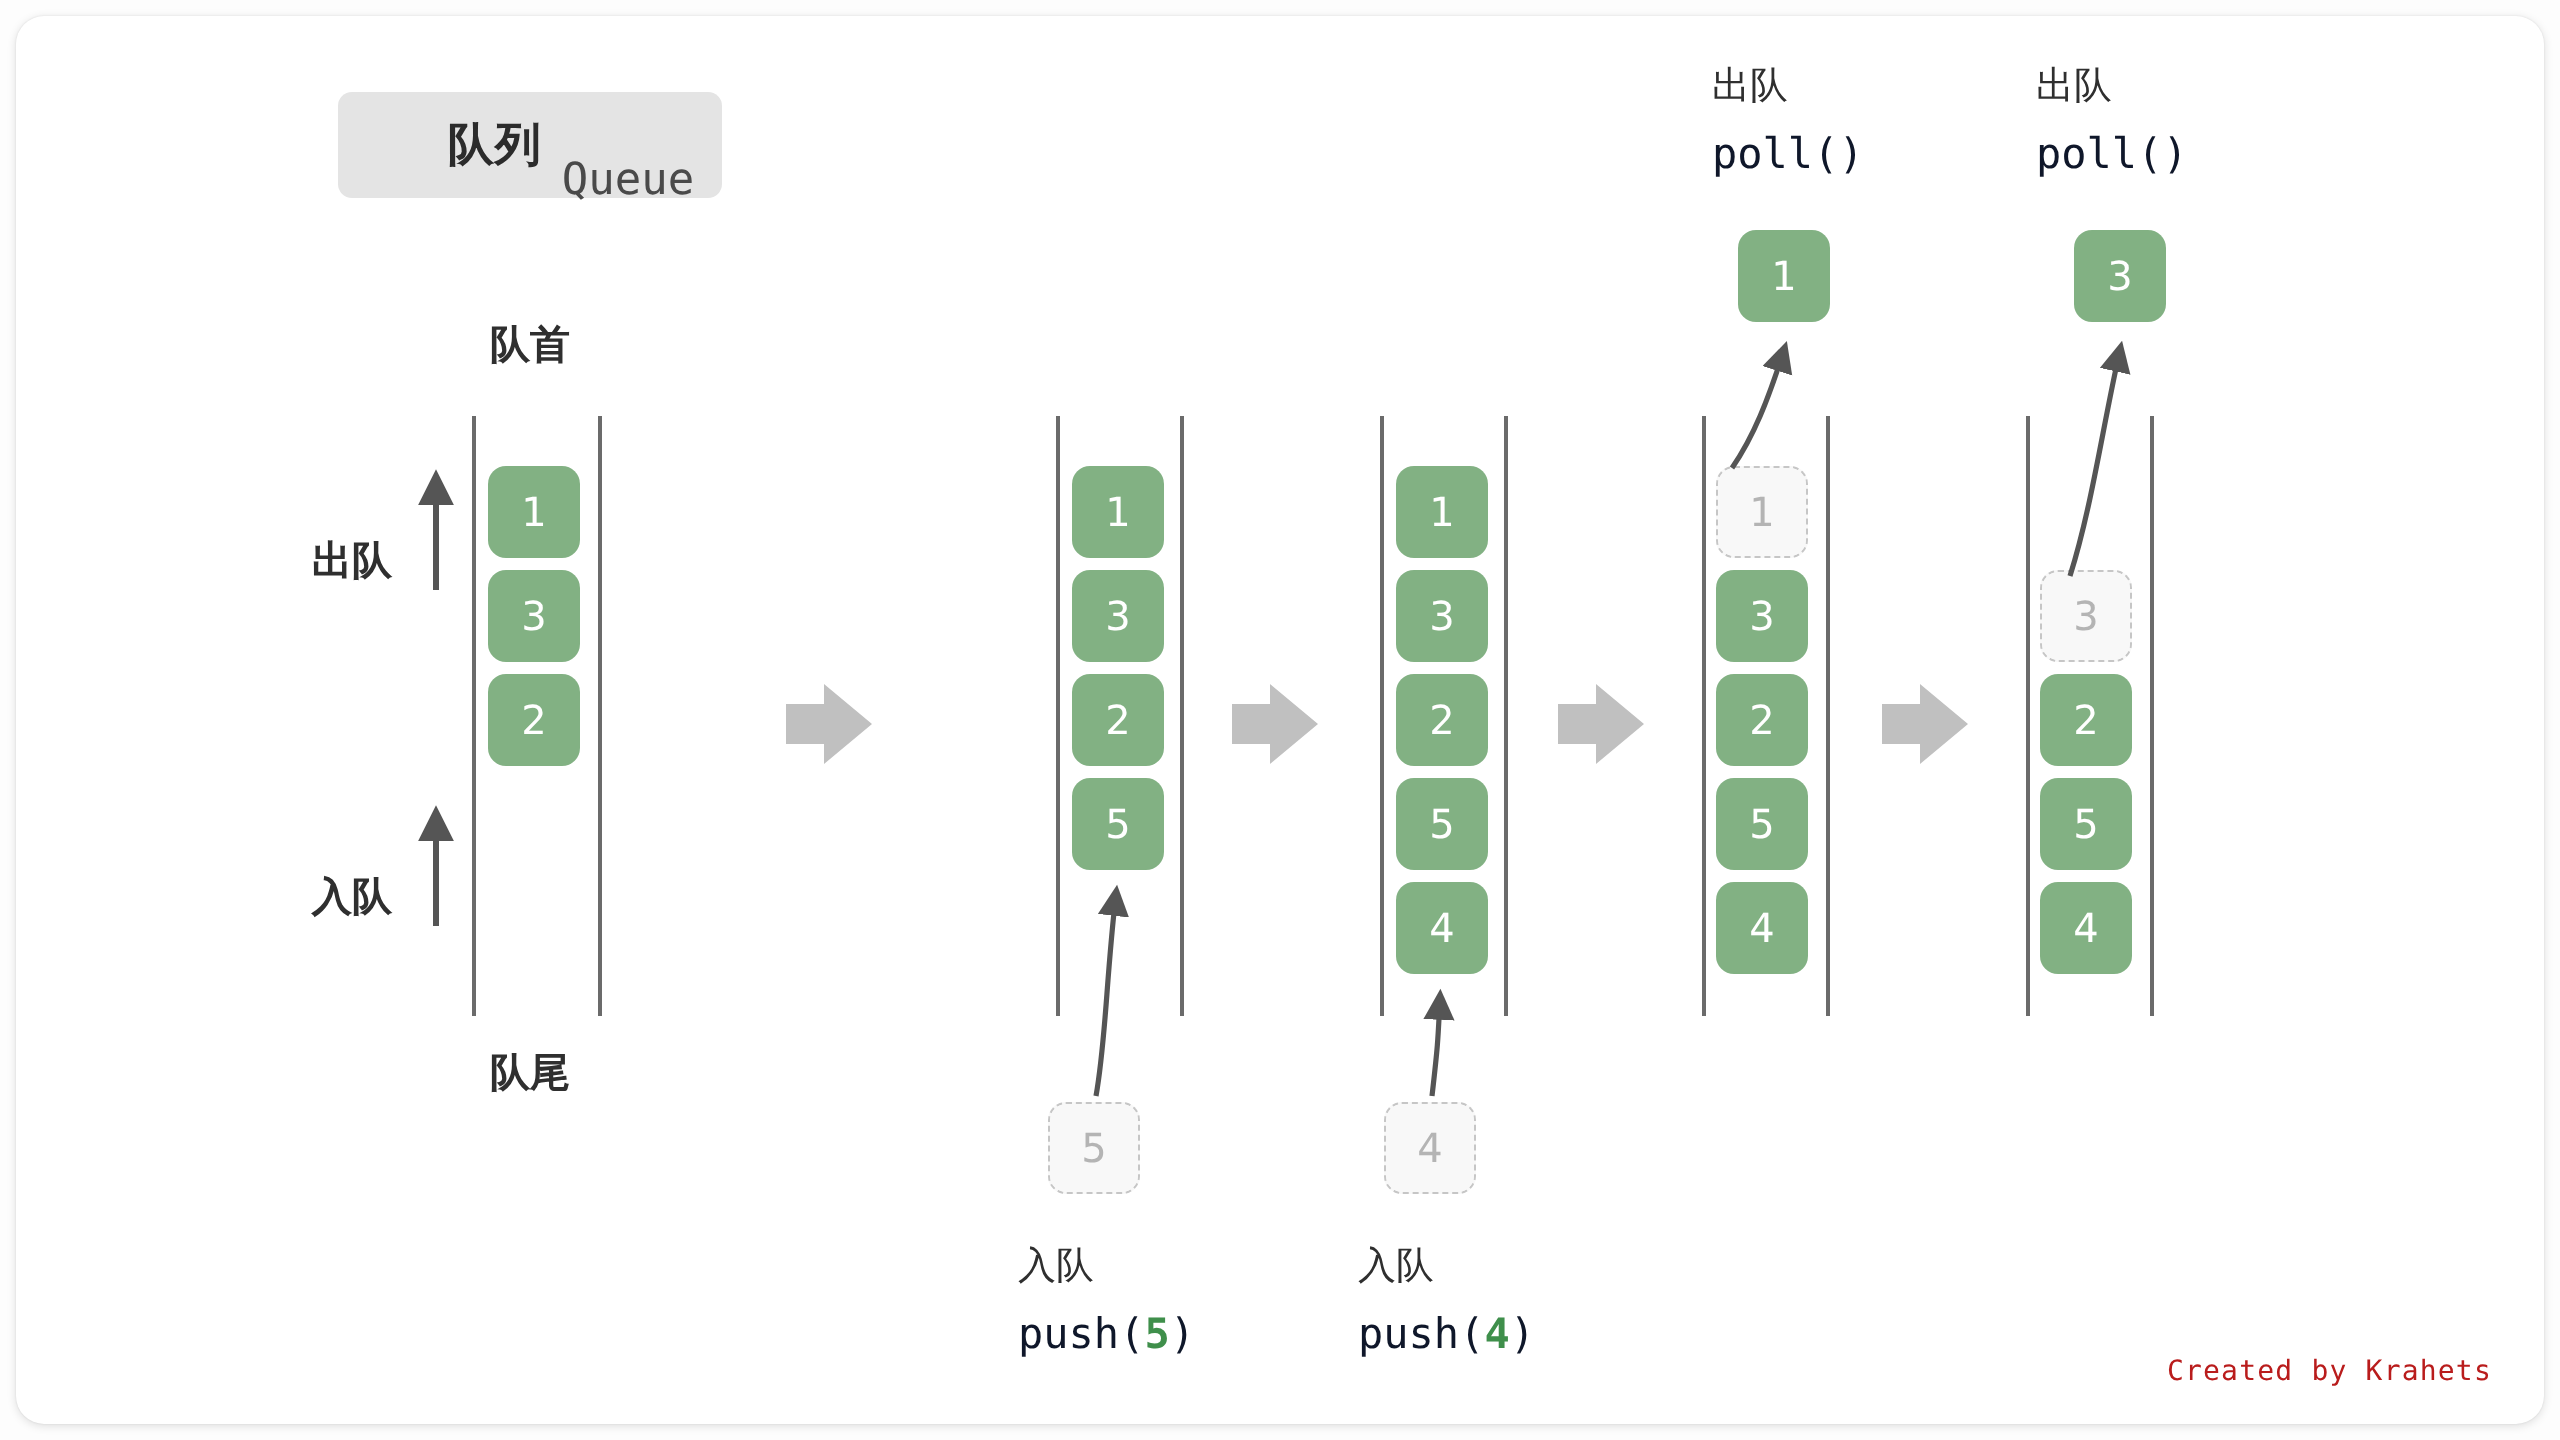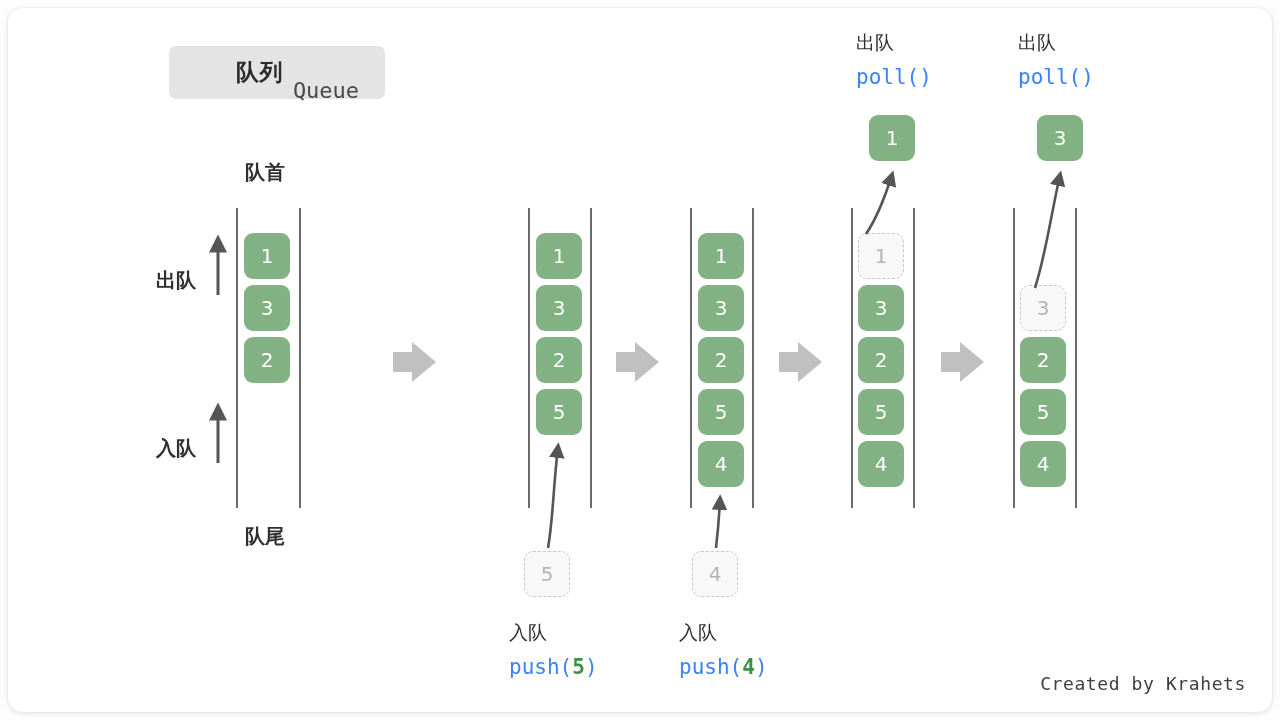--- a/index.html
+++ b/index.html
@@ -20,21 +20,21 @@
   }
   #stage {
     position: absolute;
     left: 0; top: 0; width: 1280px; height: 720px;
   }
 
   
   .title-badge {
     position: absolute;
     left: 169px; top: 46px;
-    width: 216px; height: 53px;
+    width: 192px; height: 53px;
     background: #e4e4e4;
     border-radius: 7px;
     display: flex; align-items: center; justify-content: center;
     gap: 10px;
     white-space: nowrap;
     padding-left: 41px;
   }
   .title-cn {
     font-size: 23px; font-weight: bold; color: #2b2b2b;
     letter-spacing: 0.5px;
@@ -49,21 +49,21 @@
     position: absolute;
     font-size: 20px; font-weight: bold; color: #2f2f2f;
     white-space: nowrap;
     text-align: center;
   }
   .lbl-cn {
     font-size: 19px; color: #2f2f2f; white-space: nowrap;
   }
   .mono {
     font-family: "DejaVu Sans Mono", "Liberation Mono", monospace;
-    font-size: 21px; color: #3b82f6; white-space: nowrap;
+    font-size: 21px; color: #0f172a; white-space: nowrap;
   }
   .accent { color: #3f8f4b; font-weight: bold; }
 
   
   .rail {
     position: absolute;
     width: 1.6px;
     background: #6b6b6b;
   }
 
@@ -89,22 +89,22 @@
     position: absolute; left: 0; top: 0;
     width: 1280px; height: 720px;
     pointer-events: none;
   }
 
   
   .credit {
     position: absolute;
     right: 34px; bottom: 26px;
     font-family: "DejaVu Sans Mono", "Liberation Mono", monospace;
-    font-size: 18px;
-    color: #404040;
+    font-size: 14px;
+    color: #b91c1c;
     letter-spacing: 0.6px;
     white-space: nowrap;
   }
 </style>
 </head>
 <body>
 
 <div id="card"></div>
 
 <div id="stage">

